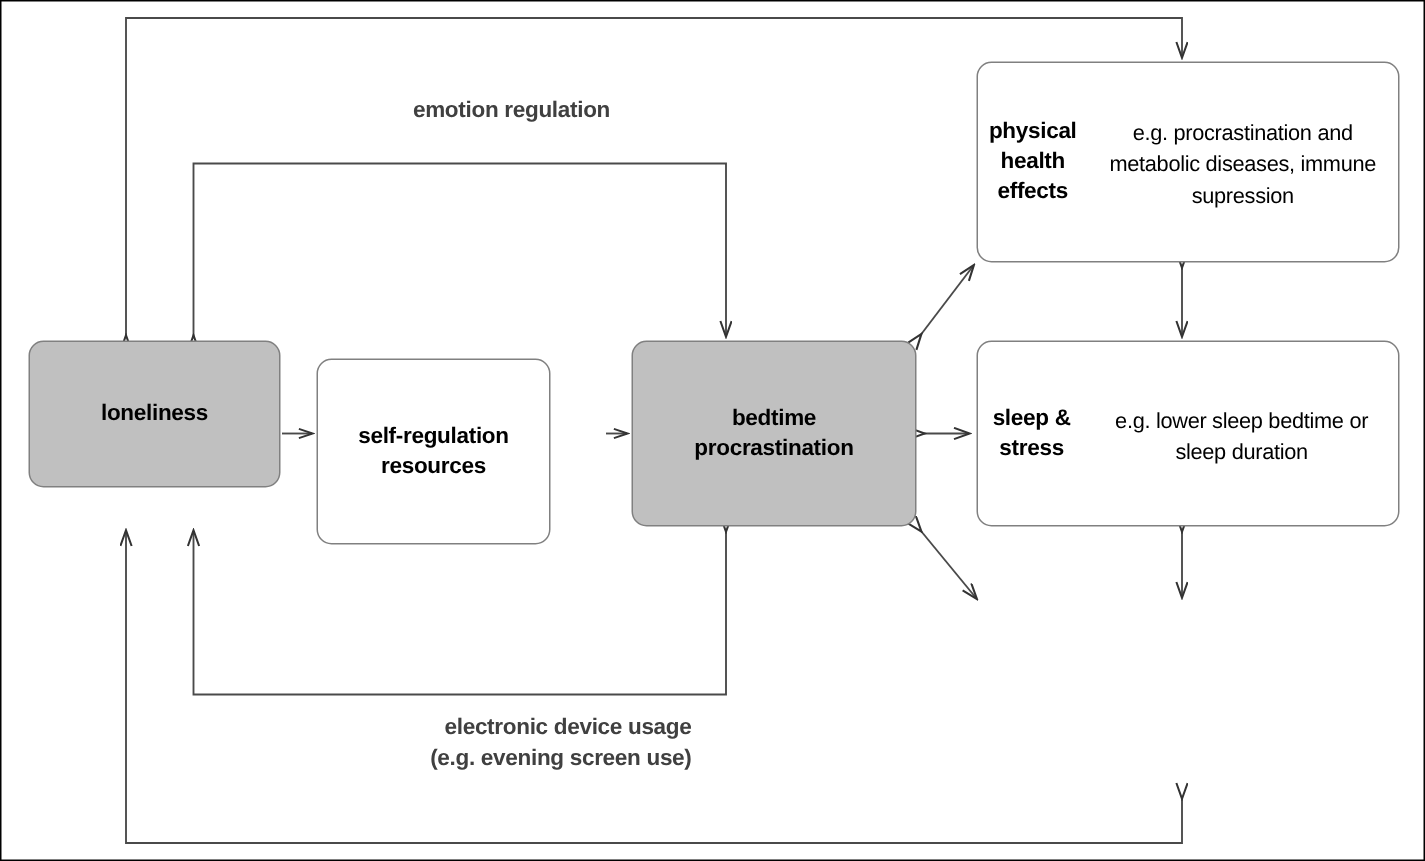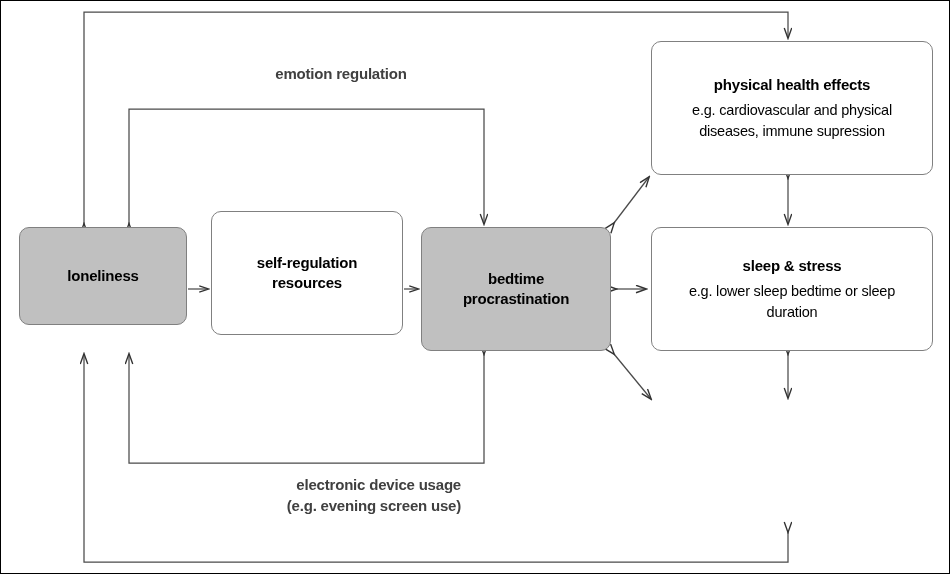--- a/index.html
+++ b/index.html
@@ -24,21 +24,21 @@
     width: 950px;
     height: 574px;
     pointer-events: none;
   }
   .node {
     position: absolute;
     box-sizing: border-box;
     border: 1px solid #808080;
     border-radius: 10px;
     display: flex;
-    flex-direction: column;
+    flex-direction: row;
     align-items: center;
     justify-content: center;
     text-align: center;
     background: #ffffff;
     color: #000000;
   }
   .node.shaded { background: #c0c0c0; }
   .node .title {
     font-weight: bold;
     font-size: 15px;
@@ -101,33 +101,33 @@
       <path d="M483,353 L483,462 L128,462 L128,353" marker-start="url(#ah)" marker-end="url(#ah)"></path>
 
       <path d="M787,531 L787,561 L83,561 L83,353" marker-start="url(#ah)" marker-end="url(#ah)"></path>
     </g>
   </svg>
 
   <div class="node shaded" style="left:18px; top:226px; width:168px; height:98px;">
     <div class="title">loneliness</div>
   </div>
 
-  <div class="node" style="left:210px; top:210px; width:192px; height:124px;text-align:center;">
+  <div class="node" style="left:210px; top:238px; width:156px; height:124px;text-align:center;">
     <div class="title" style="white-space:pre-line;">self-regulation
 resources</div>
   </div>
 
   <div class="node shaded" style="left:420px; top:226px; width:190px; height:124px;">
     <div class="title" style="white-space:pre-line;">bedtime
 procrastination</div>
   </div>
 
   <div class="node" style="left:650px; top:40px; width:282px; height:134px;">
     <div class="title">physical health effects</div>
-    <div class="detail">e.g. cardiovascular and physical diseases, immune supression</div>
+    <div class="detail">e.g. procrastination and metabolic diseases, immune supression</div>
   </div>
 
   <div class="node" style="left:650px; top:226px; width:282px; height:124px;">
     <div class="title">sleep &amp; stress</div>
     <div class="detail">e.g. lower sleep bedtime or sleep duration</div>
   </div>
 
 
   <div class="edge-label" style="left:225px; top:62px; width:230px;">emotion regulation</div>
 

